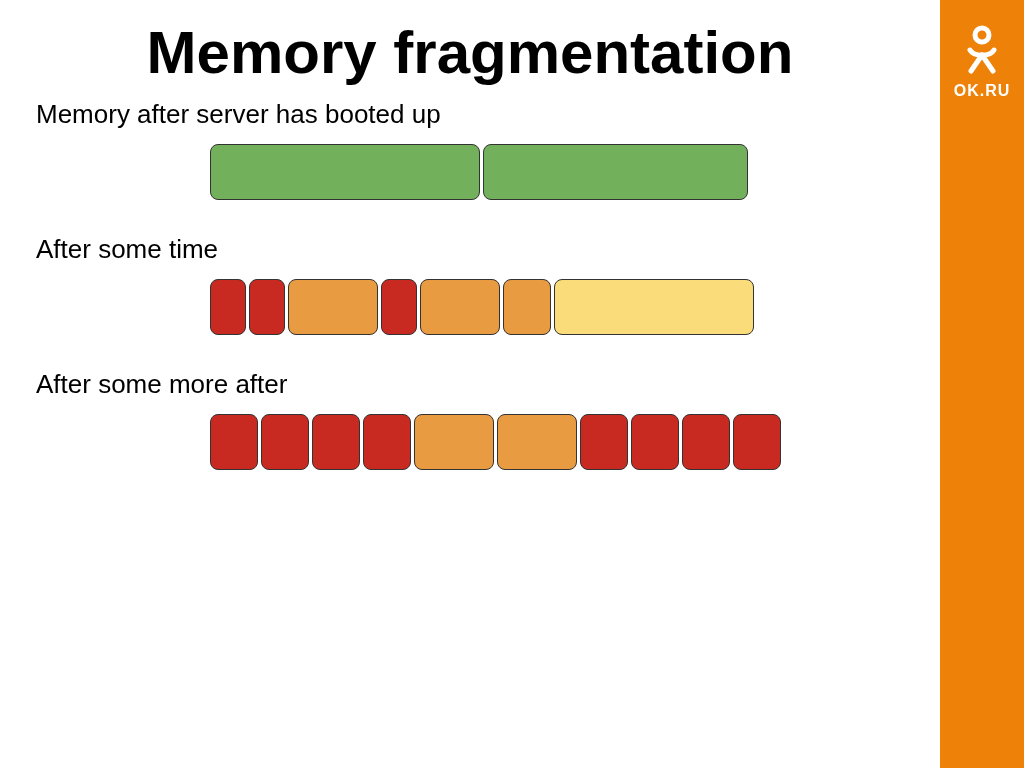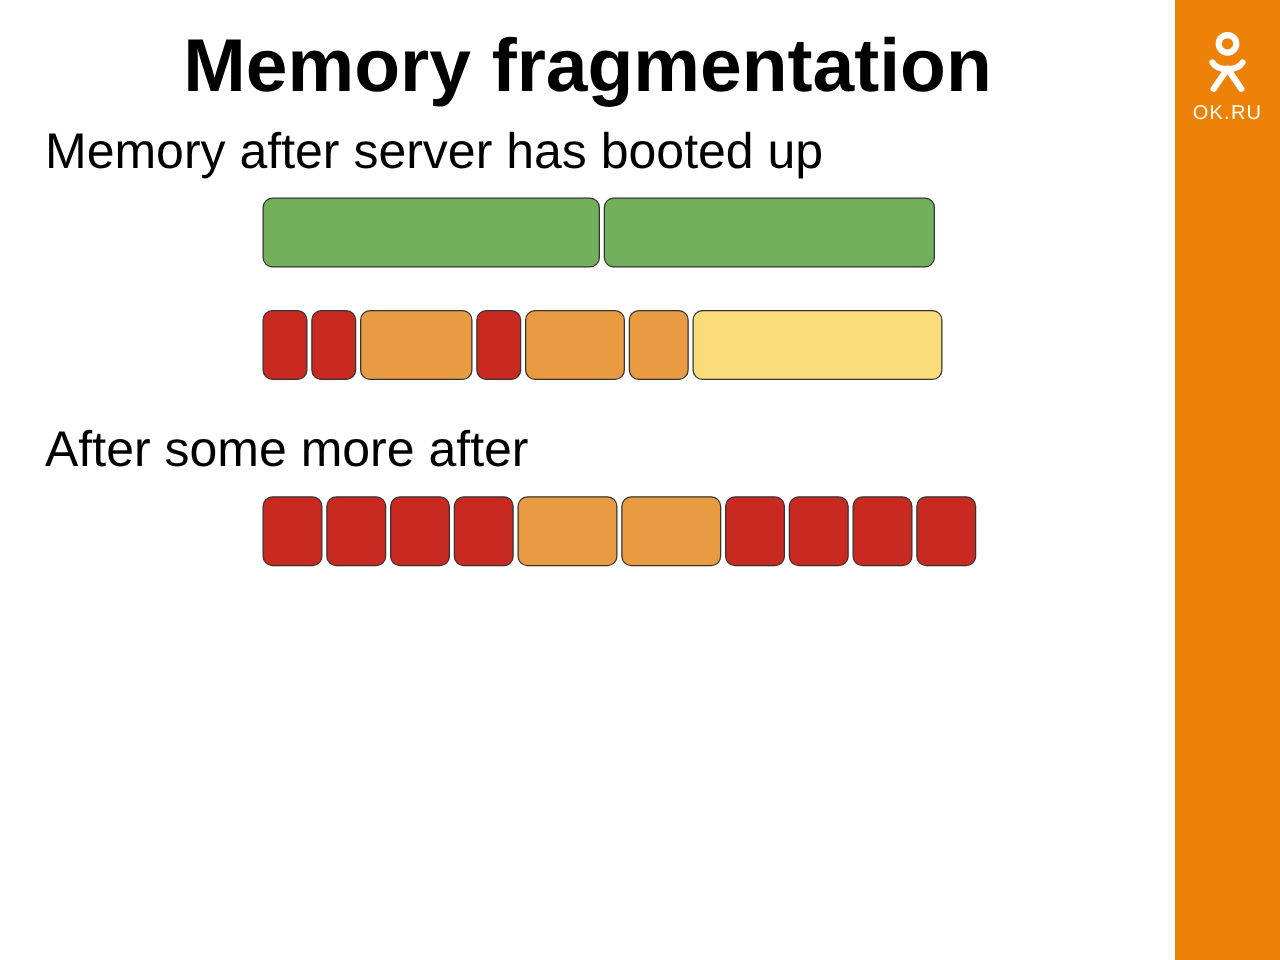--- a/index.html
+++ b/index.html
@@ -42,33 +42,33 @@
     color: #ffffff;
     display: flex;
     flex-direction: column;
     align-items: center;
   }
   .logo svg { display: block; }
   .logo-text {
     margin-top: 6px;
     font-size: 16px;
     letter-spacing: 1px;
-    font-weight: 400;
+    font-weight: 700;
     font-family: Arial, Helvetica, sans-serif;
   }
 
   .title {
     font-size: 60px;
     font-weight: 700;
     text-align: center;
     margin: 18px 0 10px 0;
   }
 
   .section-label {
-    font-size: 40px;
+    font-size: 26px;
     font-weight: 400;
     margin: 12px 16px 14px 36px;
   }
 
   .bar {
     display: flex;
     margin-left: 210px;
     margin-bottom: 34px;
   }
   .seg {
@@ -103,20 +103,21 @@
   <div class="content">
 
     <div class="title">Memory fragmentation</div>
 
     <div class="section-label">Memory after server has booted up</div>
     <div class="bar">
       <div class="seg c-green w-270"></div>
       <div class="seg c-green w-265"></div>
     </div>
 
+    <div class="section-label">After some time</div>
     <div class="bar">
       <div class="seg c-red w-36"></div>
       <div class="seg c-red w-36"></div>
       <div class="seg c-orange w-90"></div>
       <div class="seg c-red w-36"></div>
       <div class="seg c-orange w-80"></div>
       <div class="seg c-orange w-48"></div>
       <div class="seg c-yellow w-200"></div>
     </div>
 

